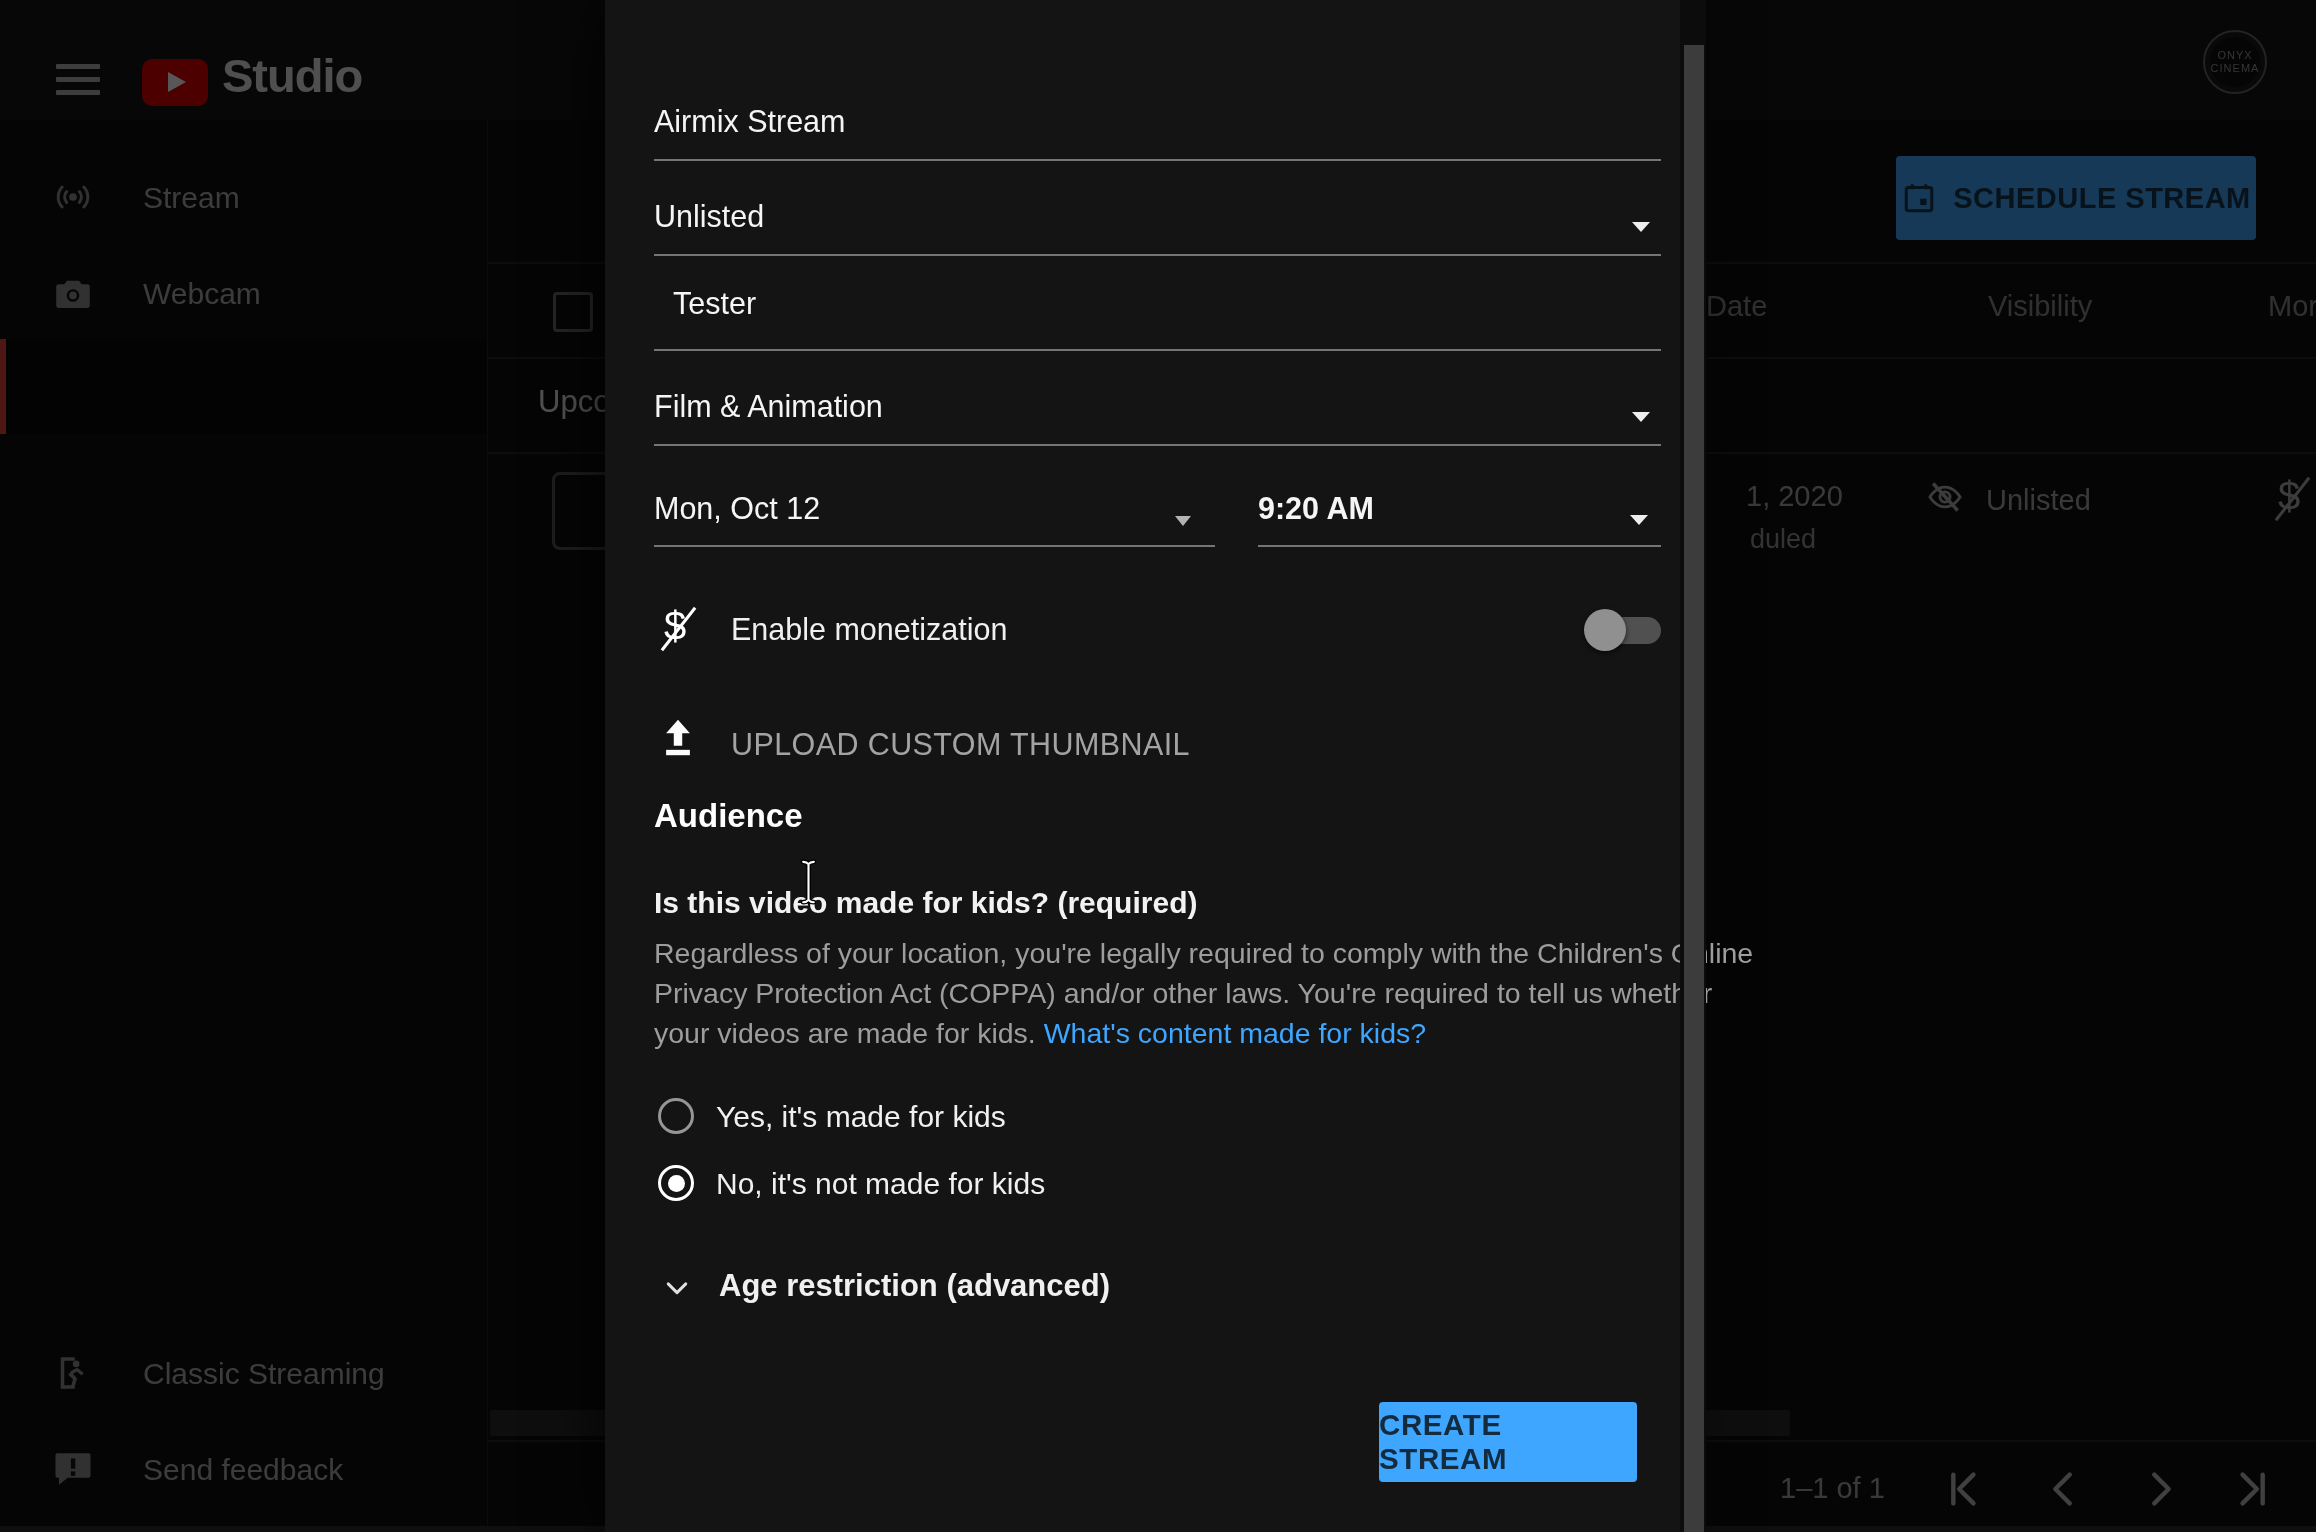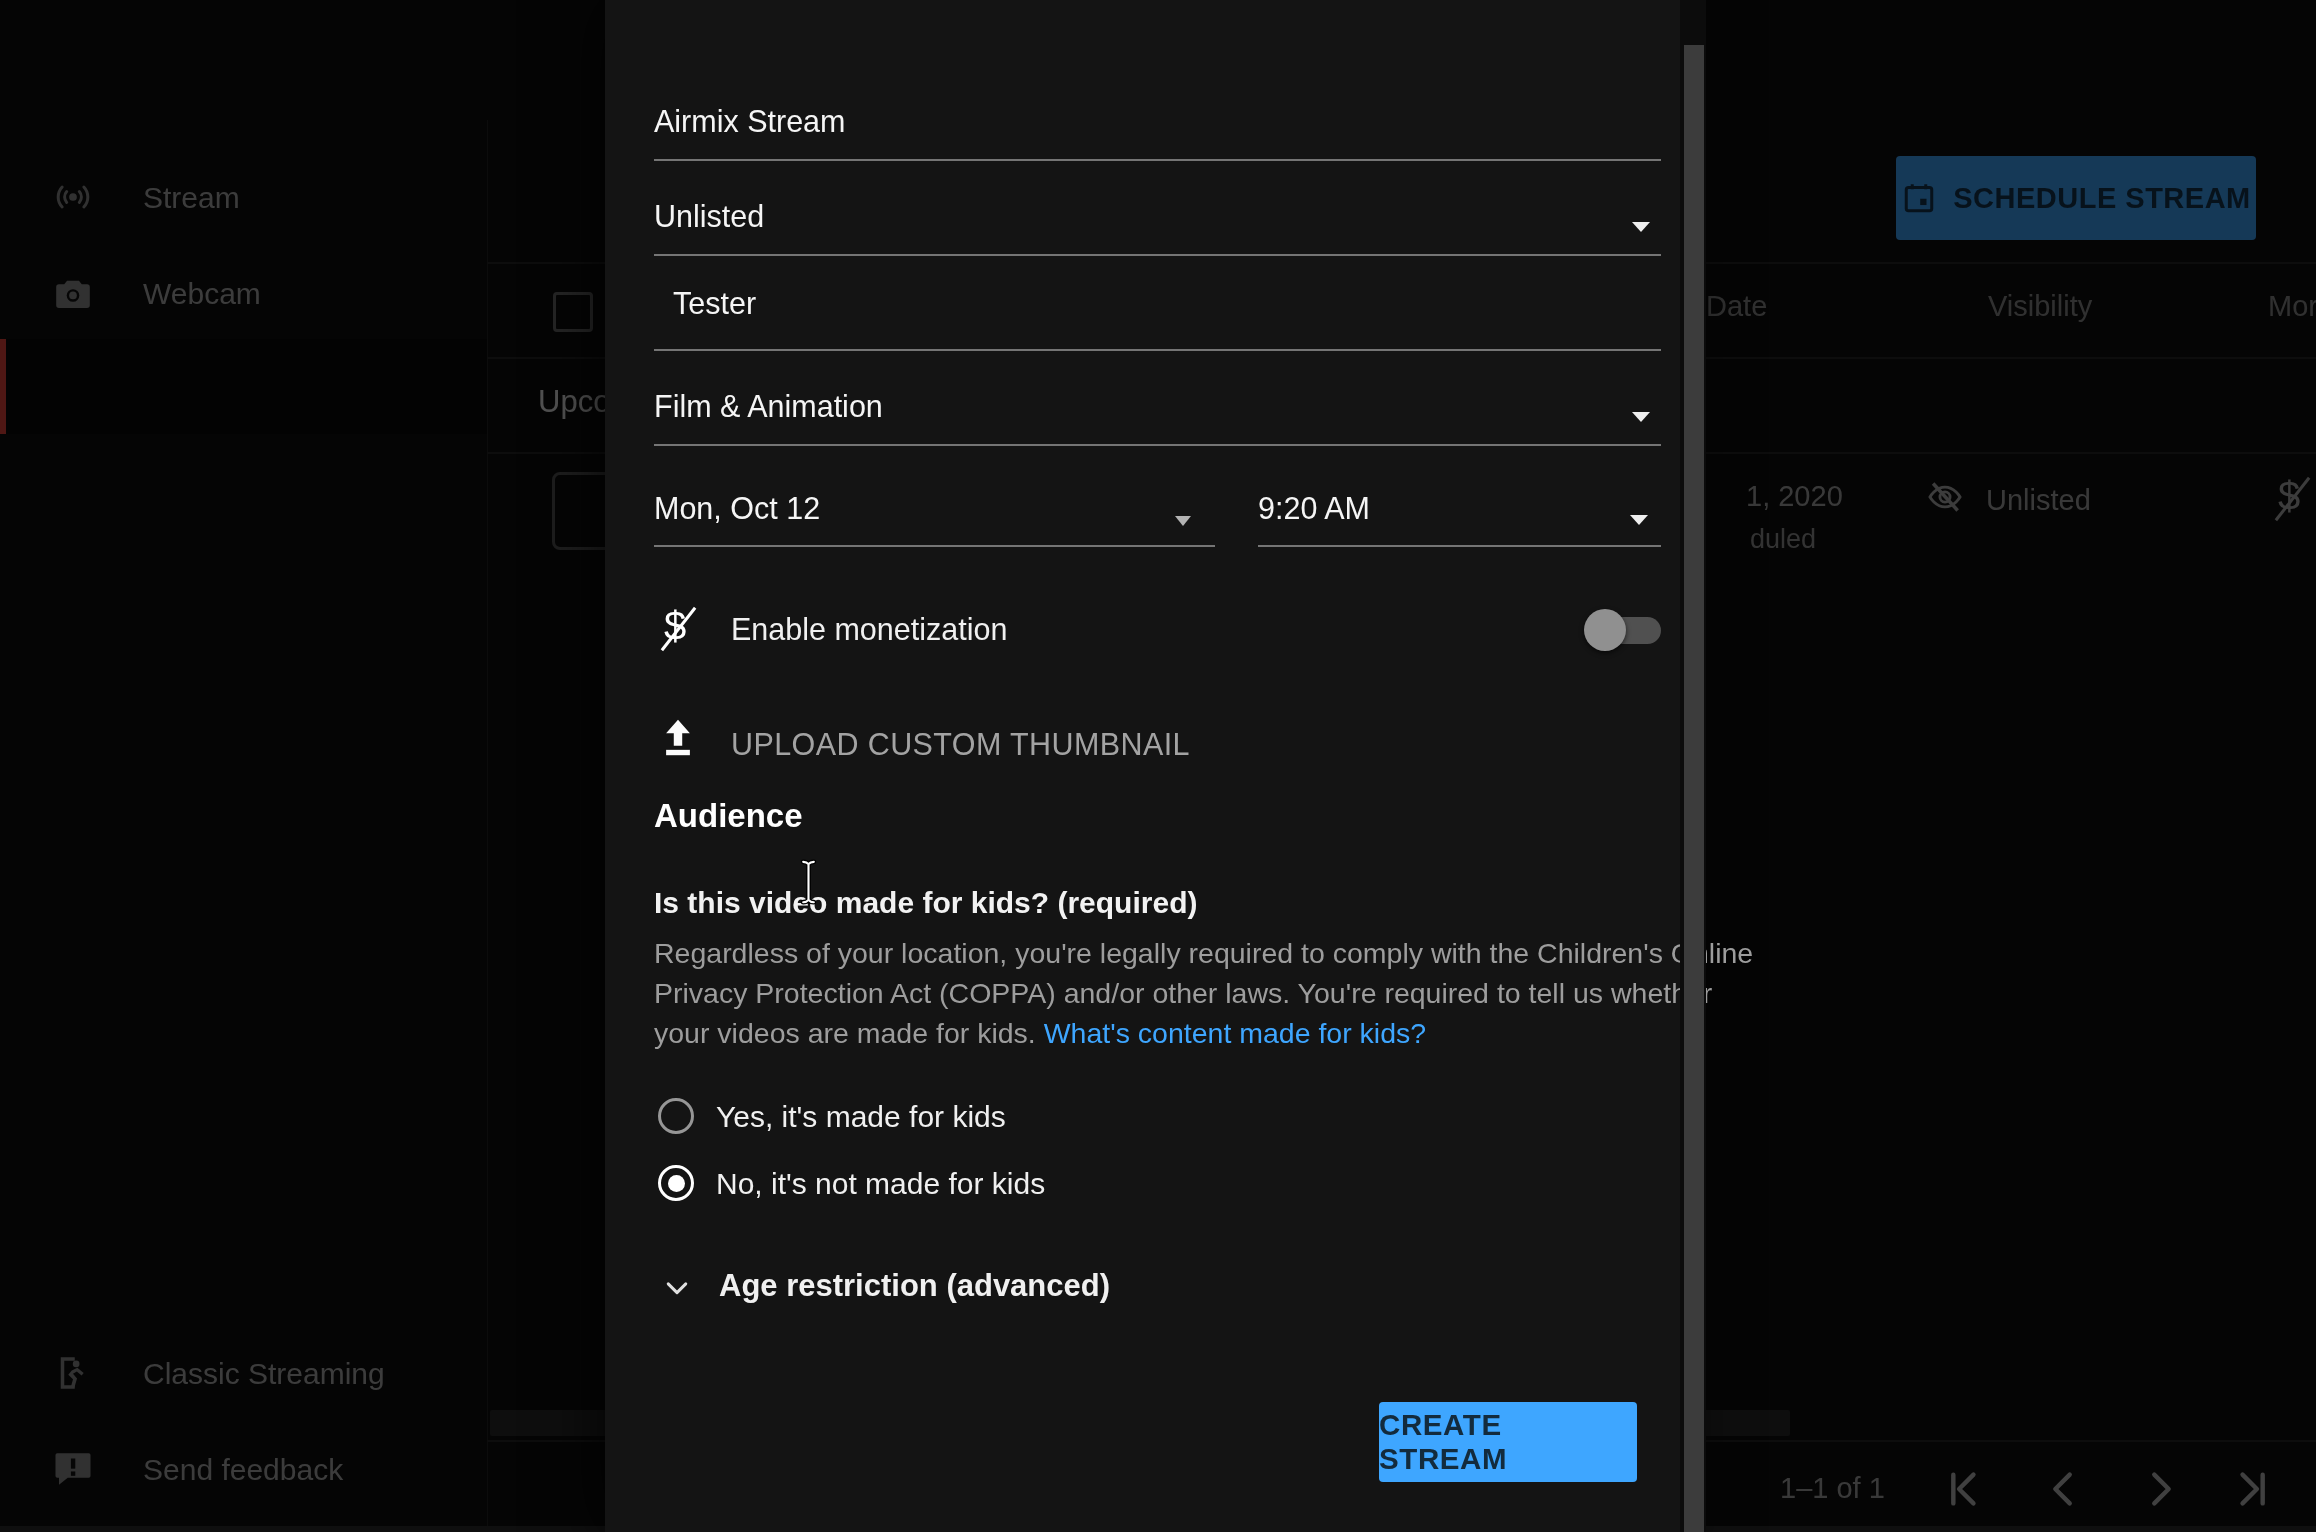--- a/index.html
+++ b/index.html
@@ -66,20 +66,37 @@
   .mscroll-gutter{position:absolute;left:1680px;top:0;width:26px;height:1532px;background:#0c0c0c;z-index:30;}
   .mscroll-thumb{position:absolute;left:4px;top:45px;width:20px;height:1487px;background:#3c3c3c;}
   svg{display:block;}
 </style>
 </head>
 <body>
 
 <div class="canvas">
 
   <div class="bg">
+    <div class="topbar">
+      <div class="abs burger" style="left:56px;top:64px;">
+        <span></span>
+          <span></span>
+          <span></span>
+      </div>
+      <div>
+        <div class="yt-play">
+            <i></i>
+          </div>
+        <div class="studio-word">Studio</div>
+      </div>
+      <div class="avatar">
+        <span>ONYX</span>
+        <span>CINEMA</span>
+      </div>
+    </div>
 
     <div class="sidebar-divider"></div>
     <div class="sel-band"></div>
     <div class="sel-bar"></div>
 
     <div class="side-item" style="top:150px;">
       <span class="ico">
         <svg viewBox="0 0 24 24" width="42" height="42" fill="none" stroke="currentColor" stroke-width="1.7" stroke-linecap="round">
           <circle cx="12" cy="12" r="2.2" fill="currentColor" stroke="none"></circle>
           <path d="M8.4 8.9a4.6 4.6 0 0 0 0 6.2M15.6 8.9a4.6 4.6 0 0 1 0 6.2M5.8 6.3a8.3 8.3 0 0 0 0 11.4M18.2 6.3a8.3 8.3 0 0 1 0 11.4"></path>
@@ -215,21 +232,21 @@
       <div class="underline" style="left:49px;top:444px;width:1007px;"></div>
     </div>
 
     <div>
       <div class="fld-txt" style="top:489px;">Mon, Oct 12</div>
       <span class="caret gray" style="left:570px;top:516px;"></span>
       <div class="underline" style="left:49px;top:545px;width:561px;"></div>
     </div>
 
     <div>
-      <div class="fld-txt" style="left:653px;top:489px;">9:20 AM</div>
+      <div class="fld-txt" style="left:653px;top:489px;font-weight:bold;">9:20 AM</div>
       <span class="caret" style="left:1025px;top:515px;"></span>
       <div class="underline" style="left:653px;top:545px;width:403px;"></div>
     </div>
 
     <div>
       <span class="money-off" style="left:51px;top:606px;">
         <span class="dollar">$</span>
           <span class="slash"></span>
       </span>
       <div class="mod-label" style="left:126px;top:612px;">Enable monetization</div>

